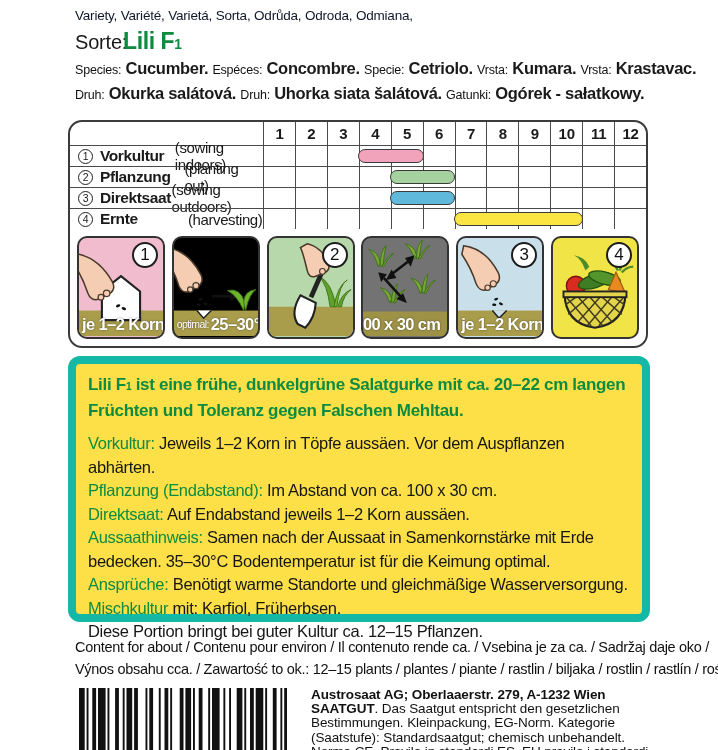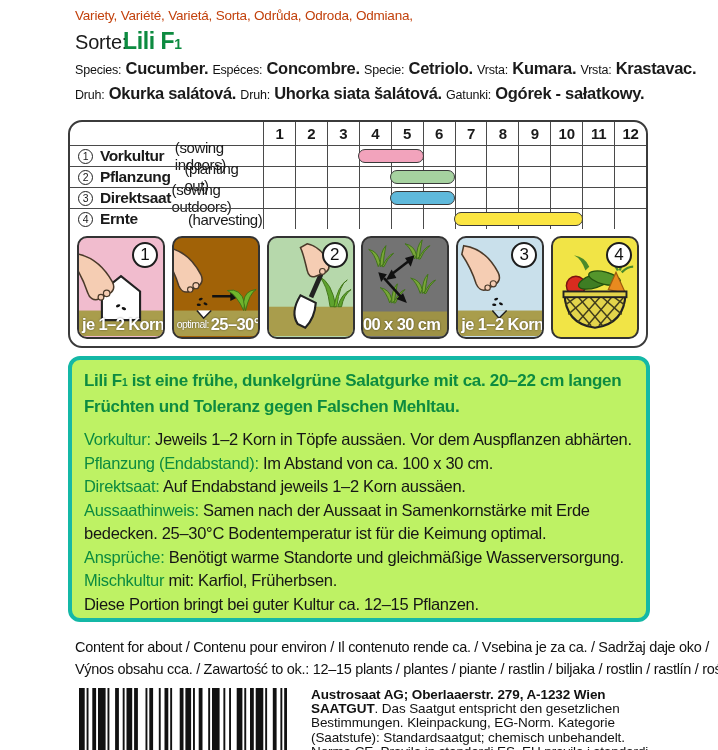--- a/index.html
+++ b/index.html
@@ -5,21 +5,21 @@
   * { margin:0; padding:0; box-sizing:border-box; }
   html,body { background:#ffffff; }
   .page {
     position:relative; width:718px; height:750px; background:#fff;
     font-family:"Liberation Sans", sans-serif; color:#1a1a1a;
     overflow:hidden; letter-spacing:-0.2px;
   }
 
   
   .hdr { position:absolute; left:75px; top:8px; width:620px; }
-  .hdr-tiny { font-size:13.5px; color:#c2410c; }
+  .hdr-tiny { font-size:13.5px; color:#0f172a; }
   .hdr-row { display:flex; align-items:baseline; margin-top:5px; }
   .hdr-lbl { font-size:20px; width:48px; flex:0 0 48px; }
   .hdr-big { font-size:23px; font-weight:bold; color:#0d8b40; letter-spacing:-0.4px; }
   .hdr-big sub { font-size:60%; vertical-align:baseline; }
   .hdr-latin { font-size:21px; font-style:italic; color:#111; margin-left:8px; font-weight:normal; }
   .lang-line { margin-top:3px; font-size:16px; line-height:20px; white-space:nowrap; }
   .lang-line .sm { font-size:12.5px; color:#111; }
   .lang-line b { font-size:16.5px; letter-spacing:-0.3px; }
 
   
@@ -61,21 +61,21 @@
     position:absolute; left:0; right:16px; bottom:0; height:26px; display:flex;
     align-items:center; padding-left:3px; color:#fff; font-weight:bold; font-size:16.5px;
     letter-spacing:-0.6px; text-shadow:0 0 2px rgba(0,0,0,.55); white-space:nowrap;
   }
   .tile-label .opt { font-weight:normal; font-size:10.5px; margin-right:2px; }
   .tile-label.center { justify-content:center; padding-left:0; }
 
   
   .desc-box {
     position:absolute; left:68px; top:356px; width:582px; height:266px;
-    background:#bef264; border:4px solid #14b8a6; border-radius:12px;
+    background:#fde047; border:8px solid #14b8a6; border-radius:12px;
     padding:9px 12px;
   }
   .desc-intro { color:#0d8b40; font-weight:bold; font-size:17px; line-height:24px; letter-spacing:-0.3px; margin-bottom:9px; }
   .desc-intro sub { font-size:60%; vertical-align:baseline; }
   .desc-p { font-size:16.5px; line-height:23.5px; letter-spacing:-0.3px; color:#161616; }
   .desc-p .lab { color:#0d8b40; font-weight:normal; }
 
   
   .note { position:absolute; left:75px; top:636px; font-size:14.5px; line-height:22px; color:#111; letter-spacing:-0.3px; white-space:nowrap; }
 
@@ -218,21 +218,21 @@
           <ellipse cx="41" cy="71" rx="2.4" ry="1.4" fill="#111" transform="rotate(-25 41 71)"></ellipse>
           <ellipse cx="47" cy="74" rx="2.4" ry="1.4" fill="#111" transform="rotate(20 47 74)"></ellipse>
           <path d="M-6,16 C12,18 26,30 35,46 C38,52 36,57 30,59 L21,64 C15,66 11,63 9,57 C5,45 -1,33 -8,24 Z" fill="#f5cdb3" stroke="#4a3a2a" stroke-width="1.6"></path>
           <circle cx="29" cy="58" r="3.4" fill="#f5cdb3" stroke="#4a3a2a" stroke-width="1.3"></circle>
           <circle cx="23" cy="62" r="3" fill="#f5cdb3" stroke="#4a3a2a" stroke-width="1.3"></circle>
         </svg>
         <div class="tile-circ">1</div>
         <div class="tile-label">je 1–2 Korn</div>
       </div>
 
-      <div class="tile" style="background:#a16207">
+      <div class="tile" style="background:#000000">
         <svg viewBox="0 0 88 103">
           <rect x="0" y="76" width="88" height="27" fill="#a99d4c"></rect>
           <path d="M24,76 L31,84 L39,76" fill="#ffffff" stroke="#222" stroke-width="1.6"></path>
           <ellipse cx="28" cy="64" rx="2.2" ry="1.3" fill="#111" transform="rotate(-20 28 64)"></ellipse>
           <ellipse cx="33" cy="69" rx="2.2" ry="1.3" fill="#111" transform="rotate(25 33 69)"></ellipse>
           <ellipse cx="26" cy="70" rx="2.2" ry="1.3" fill="#111" transform="rotate(5 26 70)"></ellipse>
           <line x1="40" y1="61" x2="60" y2="61" stroke="#111" stroke-width="2.6"></line>
           <polygon points="59,56 69,61 59,66" fill="#111"></polygon>
           <path d="M73,76 Q66,60 56,55 Q70,52 74,68 Z" fill="#6fb52c" stroke="#3f7317" stroke-width="1"></path>
           <path d="M75,76 Q79,58 86,54 Q74,55 73,67 Z" fill="#6fb52c" stroke="#3f7317" stroke-width="1"></path>
@@ -333,21 +333,21 @@
       </div>
 
     </div>
   </div>
 
   <div class="desc-box">
     <p class="desc-intro"><span>Lili F</span><sub>1</sub><span> ist eine frühe, dunkelgrüne Salatgurke mit ca. 20–22 cm langen Früchten und Toleranz gegen Falschen Mehltau.</span></p>
     <p class="desc-p"><span class="lab">Vorkultur:</span><span> Jeweils 1–2 Korn in Töpfe aussäen. Vor dem Auspflanzen abhärten.</span></p>
     <p class="desc-p"><span class="lab">Pflanzung (Endabstand):</span><span> Im Abstand von ca. 100 x 30 cm.</span></p>
     <p class="desc-p"><span class="lab">Direktsaat:</span><span> Auf Endabstand jeweils 1–2 Korn aussäen.</span></p>
-    <p class="desc-p"><span class="lab">Aussaathinweis:</span><span> Samen nach der Aussaat in Samenkornstärke mit Erde bedecken. 25–30°C Bodentemperatur ist für die Keimung optimal.</span></p>
+    <p class="desc-p"><span class="lab">Aussaathinweis:</span><span> Samen nach der Aussaat in Samenkornstärke mit Erde bedecken. 35–30°C Bodentemperatur ist für die Keimung optimal.</span></p>
     <p class="desc-p"><span class="lab">Ansprüche:</span><span> Benötigt warme Standorte und gleichmäßige Wasserversorgung.</span></p>
     <p class="desc-p"><span class="lab">Mischkultur</span><span> mit: Karfiol, Früherbsen.</span></p>
     <p class="desc-p"><span>Diese Portion bringt bei guter Kultur ca. 12–15 Pflanzen.</span></p>
   </div>
 
   <div class="note">
     <div>Content for about / Contenu pour environ / Il contenuto rende ca. / Vsebina je za ca. / Sadržaj daje oko /</div>
     <div>Výnos obsahu cca. / Zawartość to ok.:  12–15 plants / plantes / piante / rastlin / biljaka / rostlin / rastlín / roślin</div>
   </div>
 

